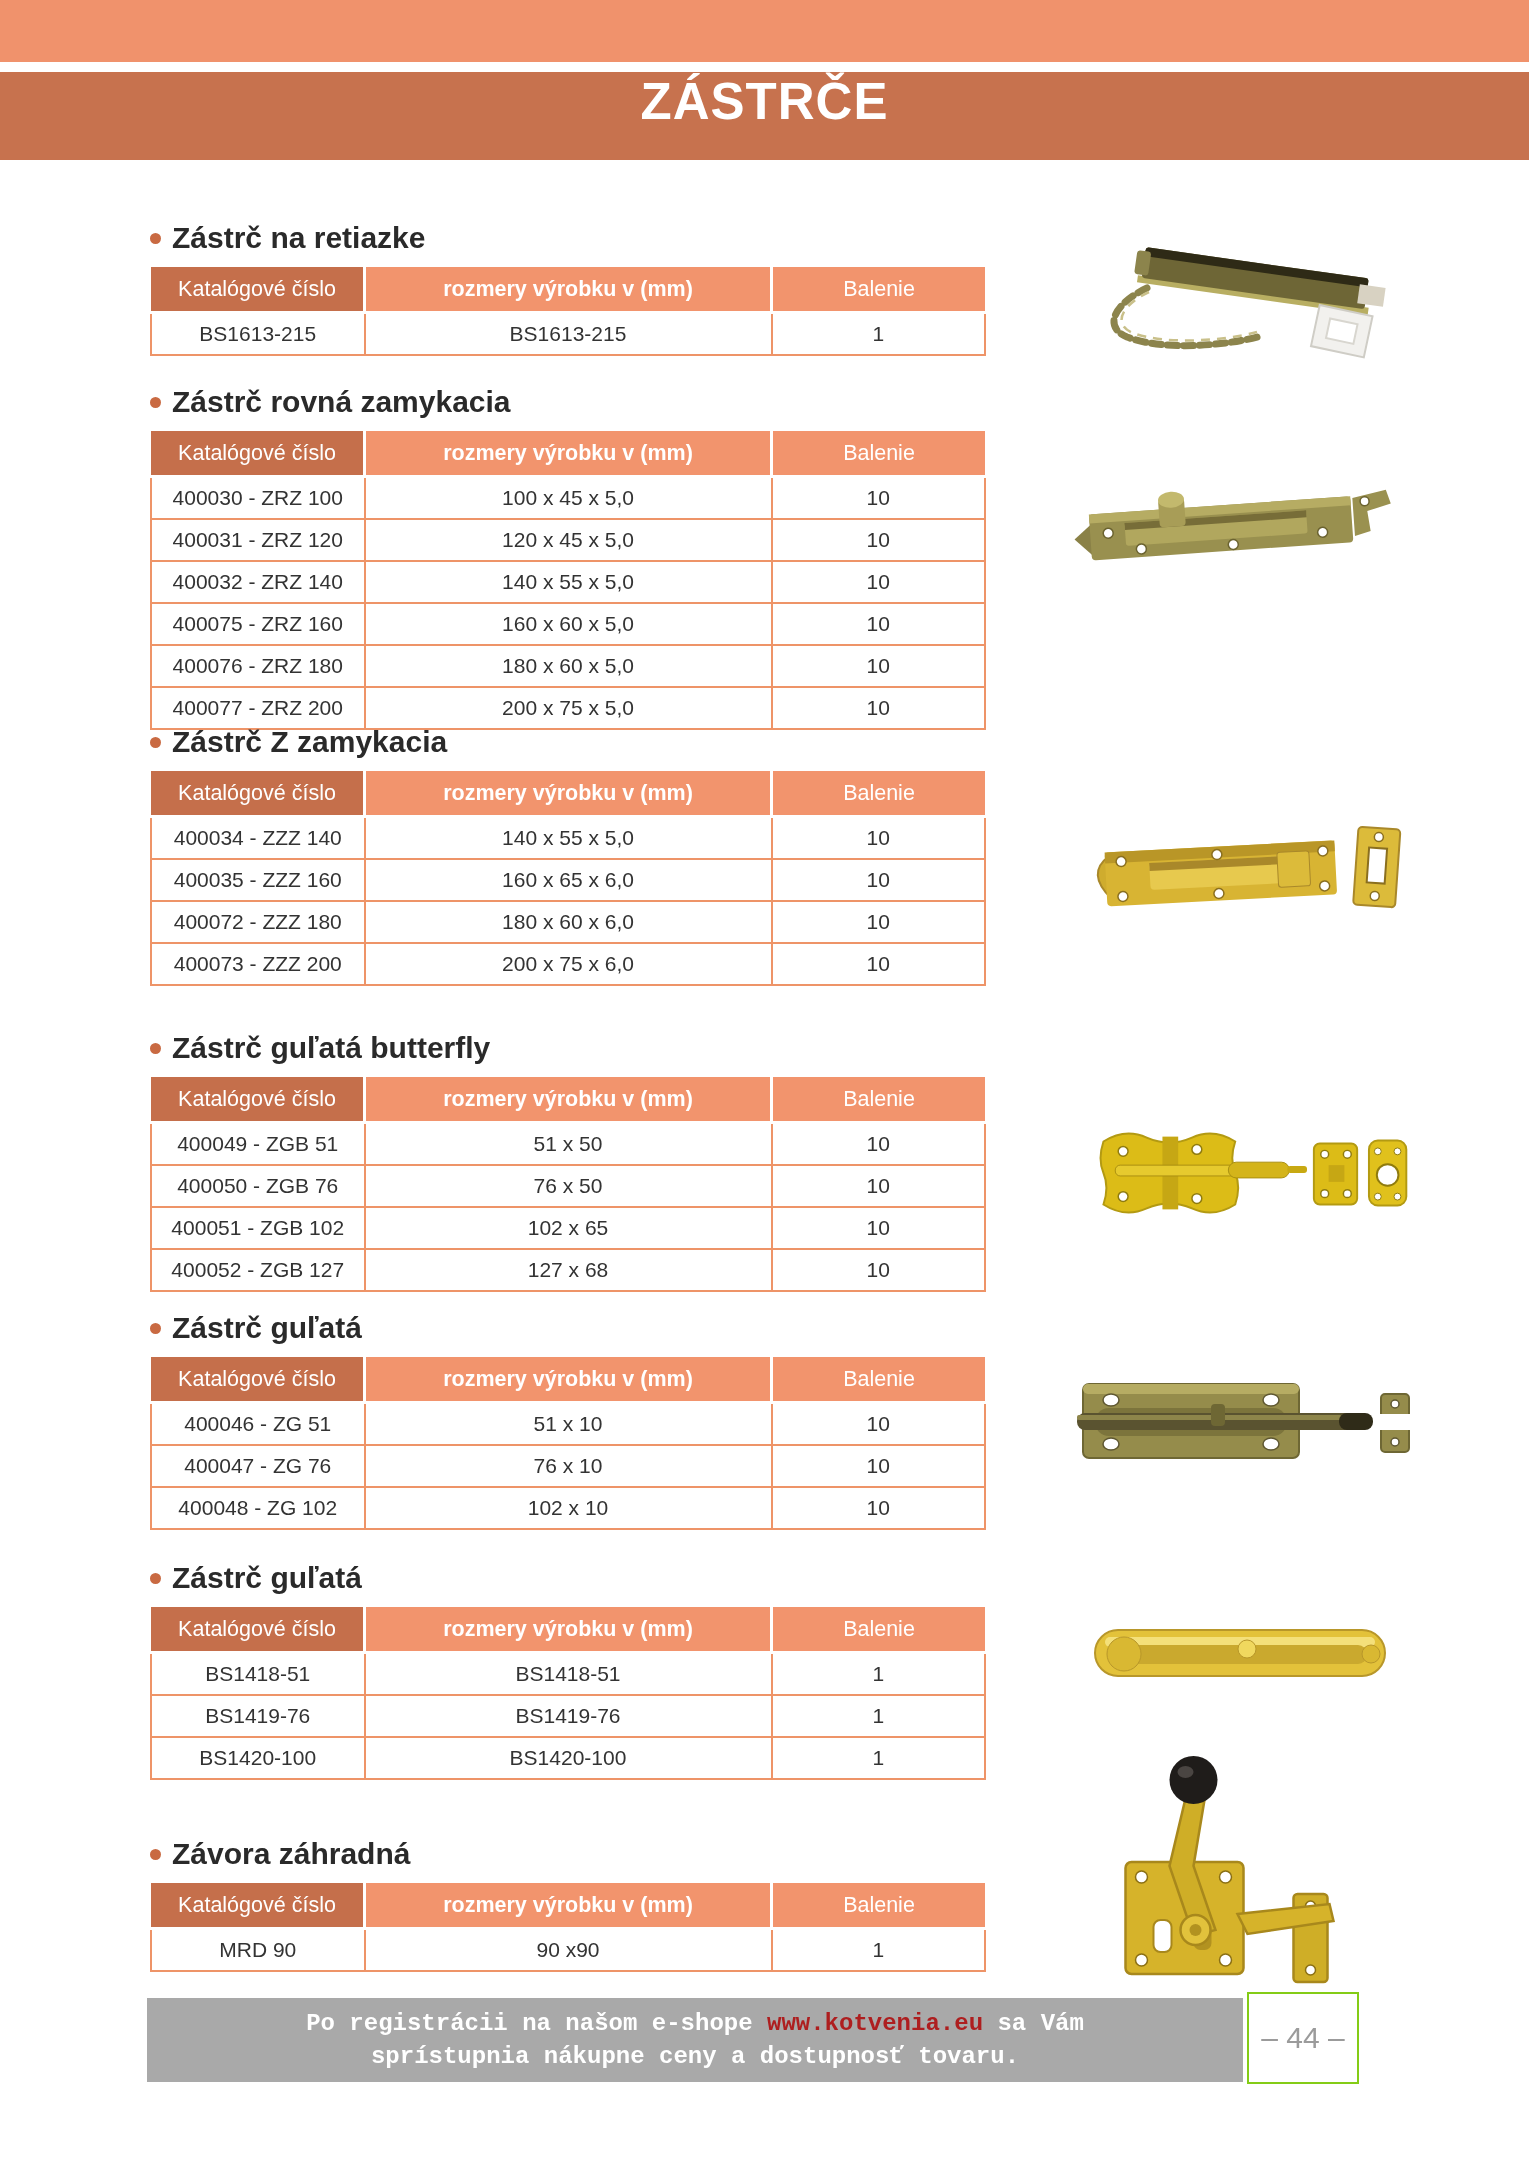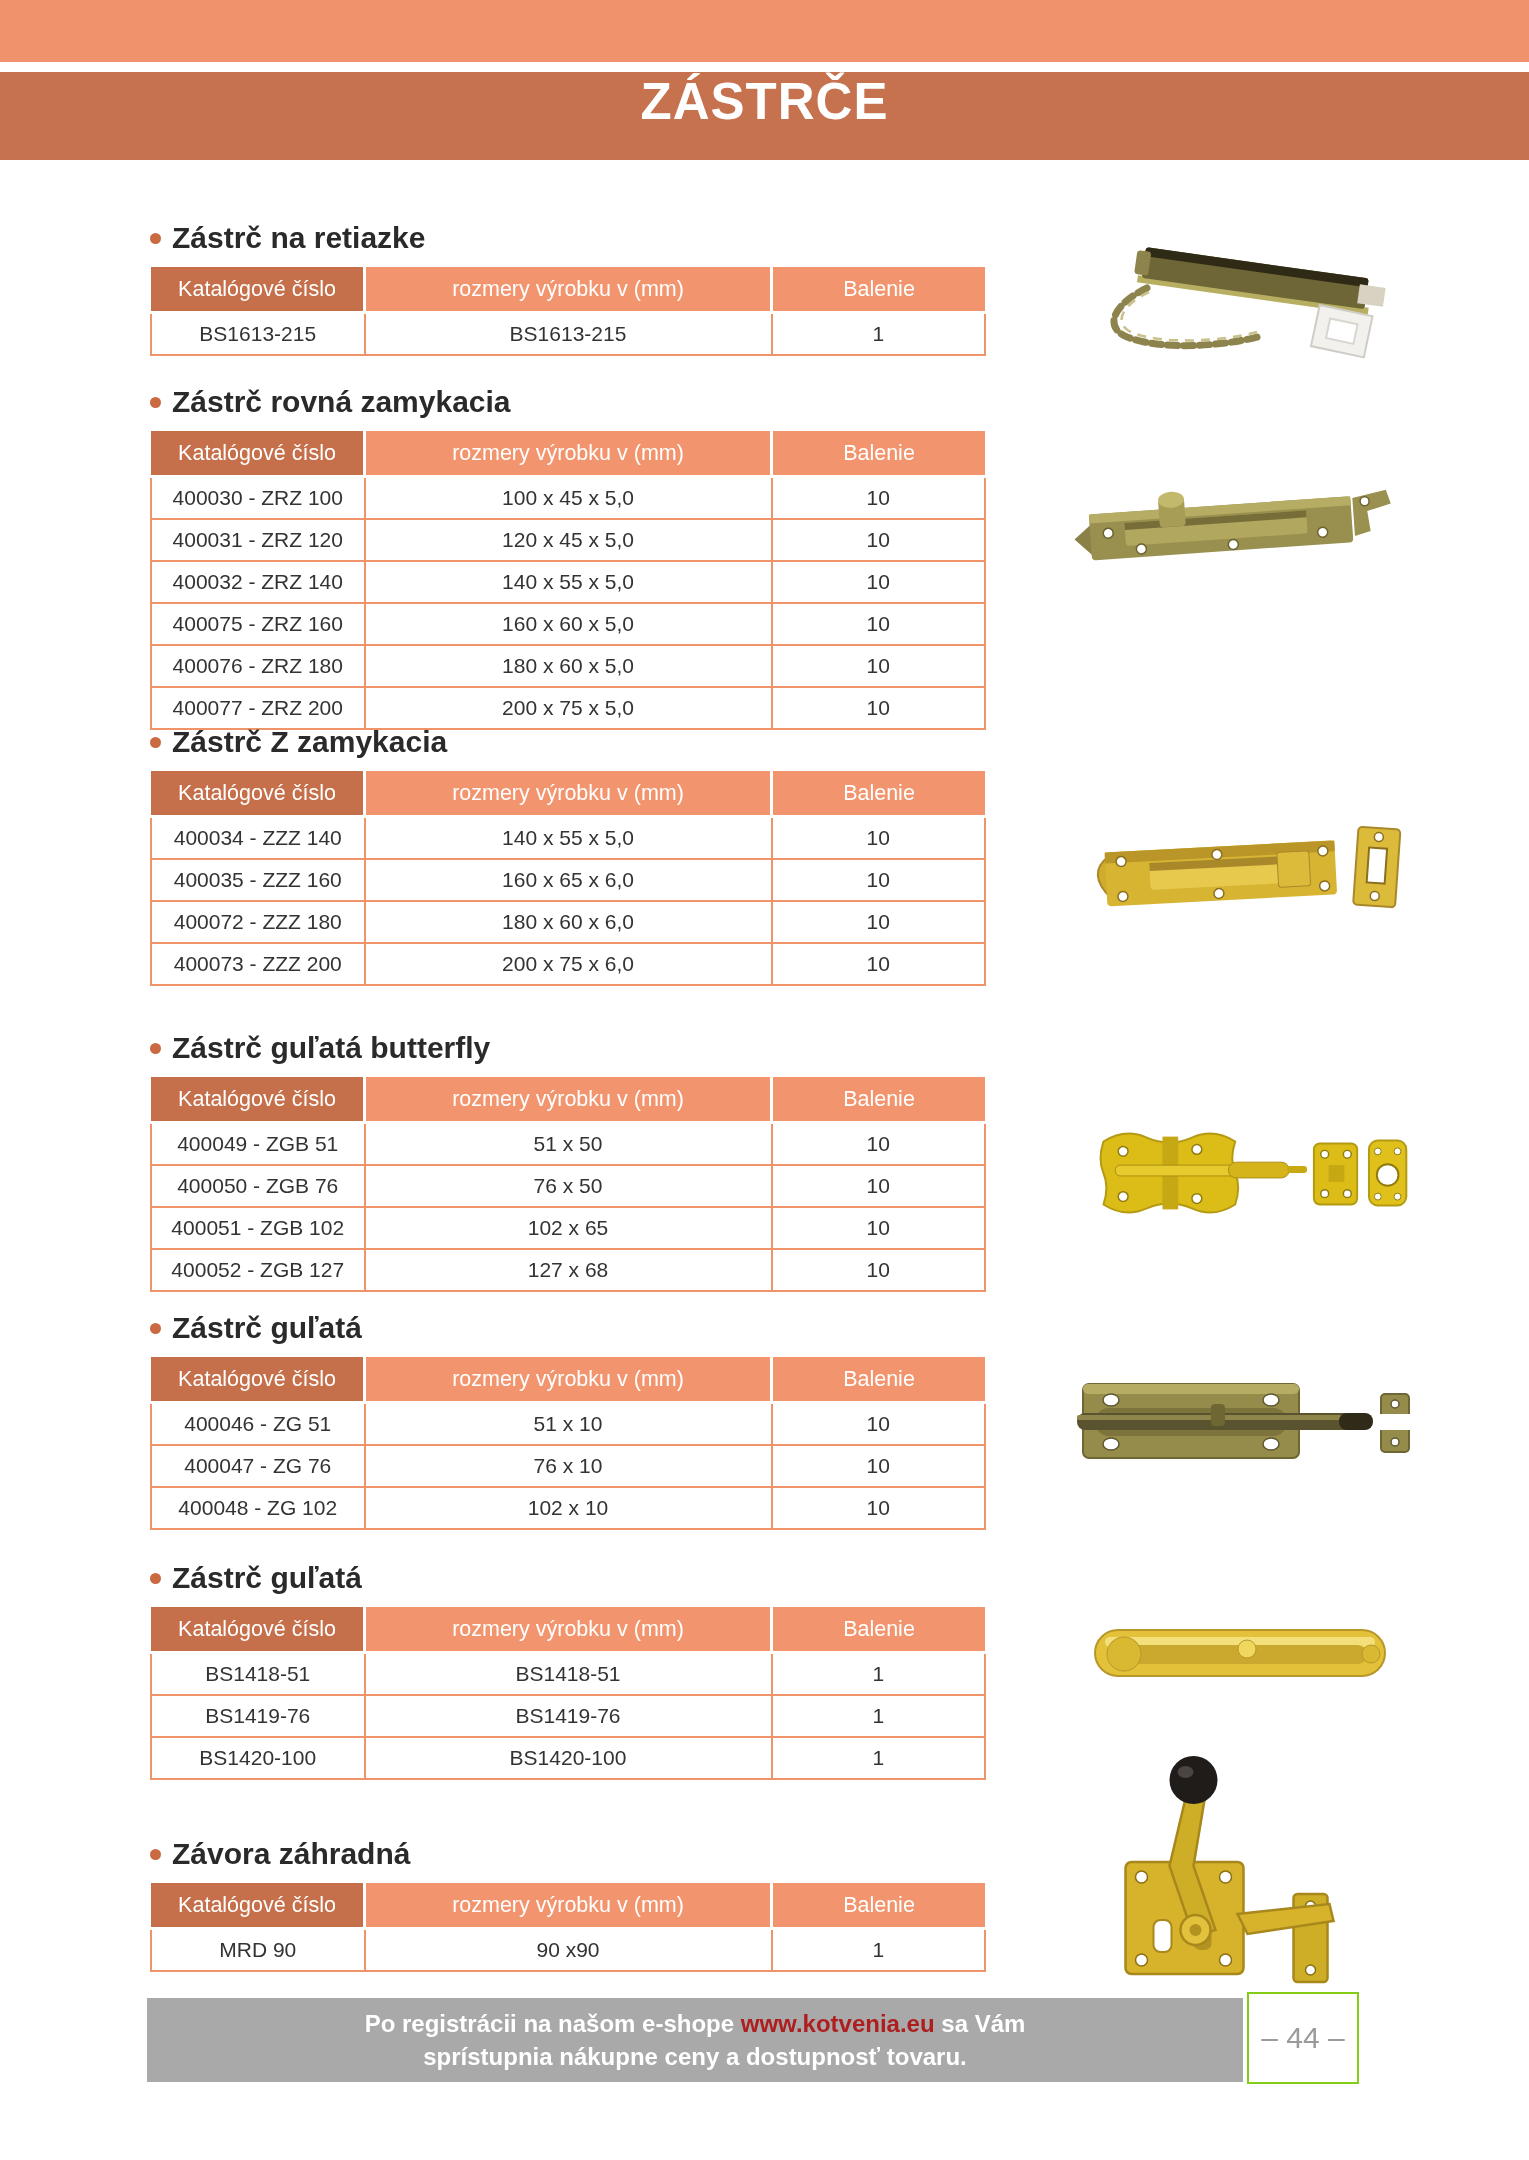--- a/index.html
+++ b/index.html
@@ -20,38 +20,38 @@
              font-size:30px;font-weight:600;color:#2a2a2a;}
   .bullet{width:11px;height:11px;border-radius:50%;background:var(--bullet,#c96a42);
           display:inline-block;margin-right:11px;flex:0 0 auto;}
   
   table.ptable{border-collapse:collapse;table-layout:fixed;width:822px;
                font-size:21px;color:#333;}
   .ptable th{height:42px;color:#fff;font-weight:400;font-size:21.5px;text-align:center;
              border-bottom:3px solid #fff;}
   .ptable th + th{border-left:3px solid #fff;}
   .ptable th.c1{width:210px;background:var(--header-dark,#c56f4b);}
-  .ptable th.c2{width:402px;background:var(--header-light,#f2946d);}
+  .ptable th.c2{width:402px;background:var(--header-light,#f2946d);font-weight:bold;}
   .ptable th.c3{width:210px;background:var(--header-light,#f2946d);text-align:center;}
   .ptable td{height:38px;text-align:center;background:#fff;
              border:2px solid var(--table-border,#ee9468);}
   
   .sec-img{position:absolute;}
   .sec-img svg{width:100%;height:100%;display:block;}
   .s1 .sec-img{left:925px;top:18px;width:330px;height:130px;}
   .s2 .sec-img{left:920px;top:76px;width:340px;height:135px;}
   .s3 .sec-img{left:928px;top:66px;width:340px;height:150px;}
   .s4 .sec-img{left:933px;top:88px;width:330px;height:118px;}
   .s5 .sec-img{left:915px;top:60px;width:350px;height:112px;}
   .s6 .sec-img{left:925px;top:48px;width:330px;height:95px;}
   .s7 .sec-img{left:945px;top:-88px;width:265px;height:245px;}
   
   .footer-bar{position:absolute;left:147px;top:1998px;width:1096px;height:84px;
               background:var(--footer-bg,#a9a9a9);color:#fff;font-weight:700;font-size:24px;
-              line-height:33px;text-align:center;display:flex;align-items:center;justify-content:center;}
+              line-height:33px;text-align:center;display:flex;align-items:center;justify-content:center;font-family:Liberation Mono, monospace;}
   .footer-bar a{color:var(--link-red,#ae1e1f);text-decoration:none;font-weight:700;cursor:pointer;}
   .page-box{position:absolute;left:1247px;top:1992px;width:112px;height:92px;background:#fff;
             border:2px solid #84cc16;box-sizing:border-box;color:var(--pagenum-gray,#9b9b9b);
             font-size:30px;display:flex;align-items:center;justify-content:center;}
 </style>
 </head>
 <body>
 
 <div class="topbar"></div>
 <div class="band">

